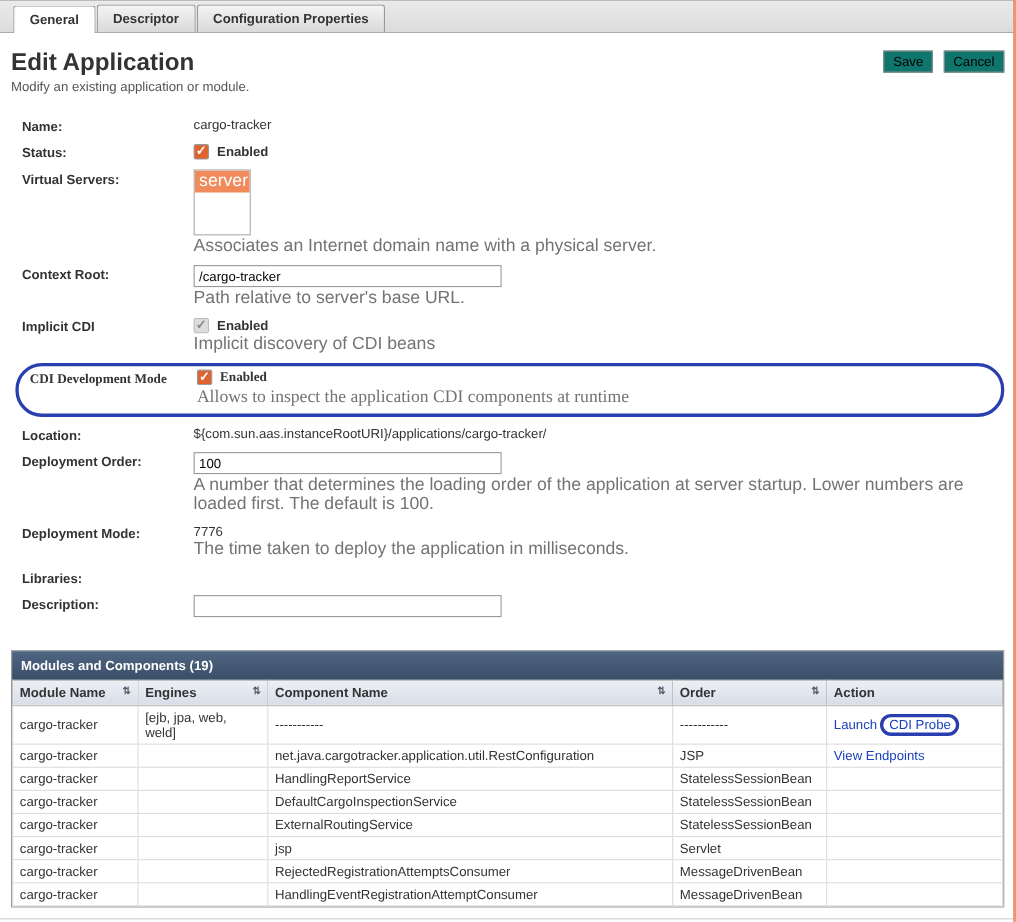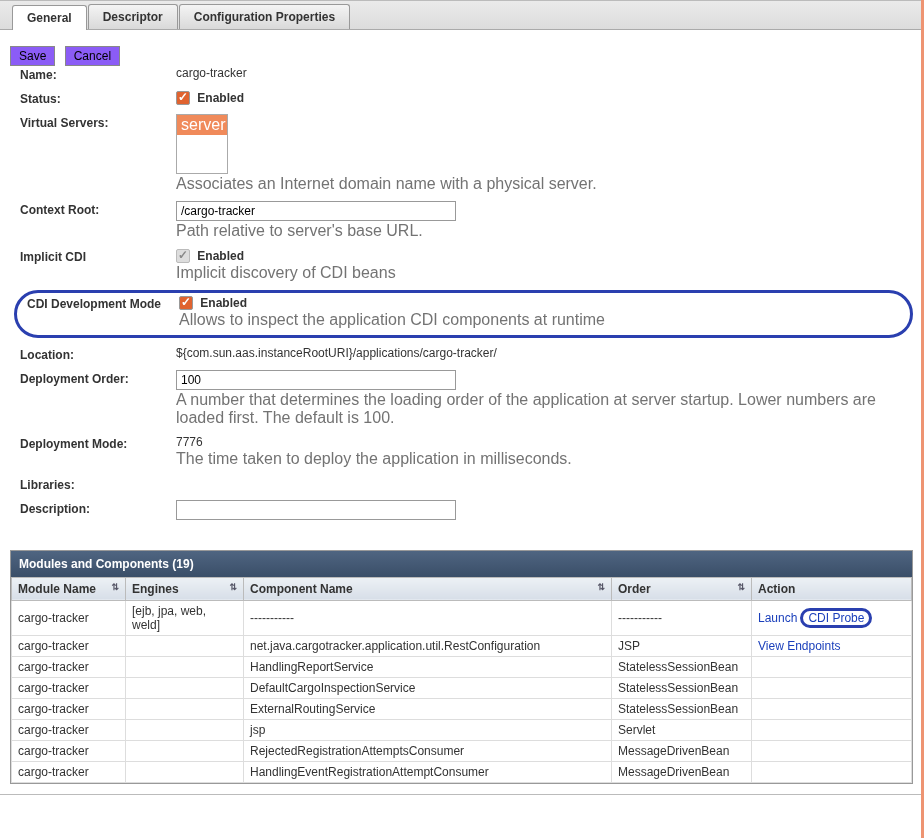--- a/index.html
+++ b/index.html
@@ -55,21 +55,21 @@
   font-size: 22px;
   font-weight: bold;
   margin: 4px 0 2px 0;
 }
 .subtitle {
   color: #555;
   margin-bottom: 20px;
 }
 .btn {
   border: 1px solid #888;
-  background: #8b5cf6;
+  background: #0f766e;
   padding: 2px 8px;
   font-size: 12px;
   cursor: pointer;
 }
 .btn + .btn { margin-left: 6px; }
 .field-row {
   display: flex;
   align-items: flex-start;
   margin-bottom: 8px;
   padding-left: 10px;
@@ -135,21 +135,21 @@
   font-size: 12px;
   width: 280px;
 }
 .highlight-oval {
   border: 3px solid #2a3faf;
   border-radius: 24px;
   padding: 2px 8px 6px 6px;
   margin-left: 4px;
   margin-bottom: 8px;
 }
-.highlight-oval .field-row { padding-left: 4px; margin-bottom: 0; }
+.highlight-oval .field-row { padding-left: 4px; margin-bottom: 0; font-family: Liberation Serif, serif; }
 .table-section {
   margin-top: 30px;
   border: 1px solid #999;
 }
 .table-title {
   background: linear-gradient(#4f6581, #3a4e68);
   color: #fff;
   font-weight: bold;
   padding: 6px 8px;
 }
@@ -201,20 +201,24 @@
 
 <div class="page">
   <div class="tabbar">
     <div class="tab active">General</div>
     <div class="tab">Descriptor</div>
     <div class="tab">Configuration Properties</div>
   </div>
 
   <div class="content">
     <div class="title-row">
+      <div>
+        <h1>Edit Application</h1>
+        <div class="subtitle">Modify an existing application or module.</div>
+      </div>
       <div style="margin-top:6px">
         <button class="btn">Save</button>
         <button class="btn">Cancel</button>
       </div>
     </div>
 
     <div class="field-row">
       <div class="field-label">Name:</div>
       <div class="field-value">cargo-tracker</div>
     </div>

